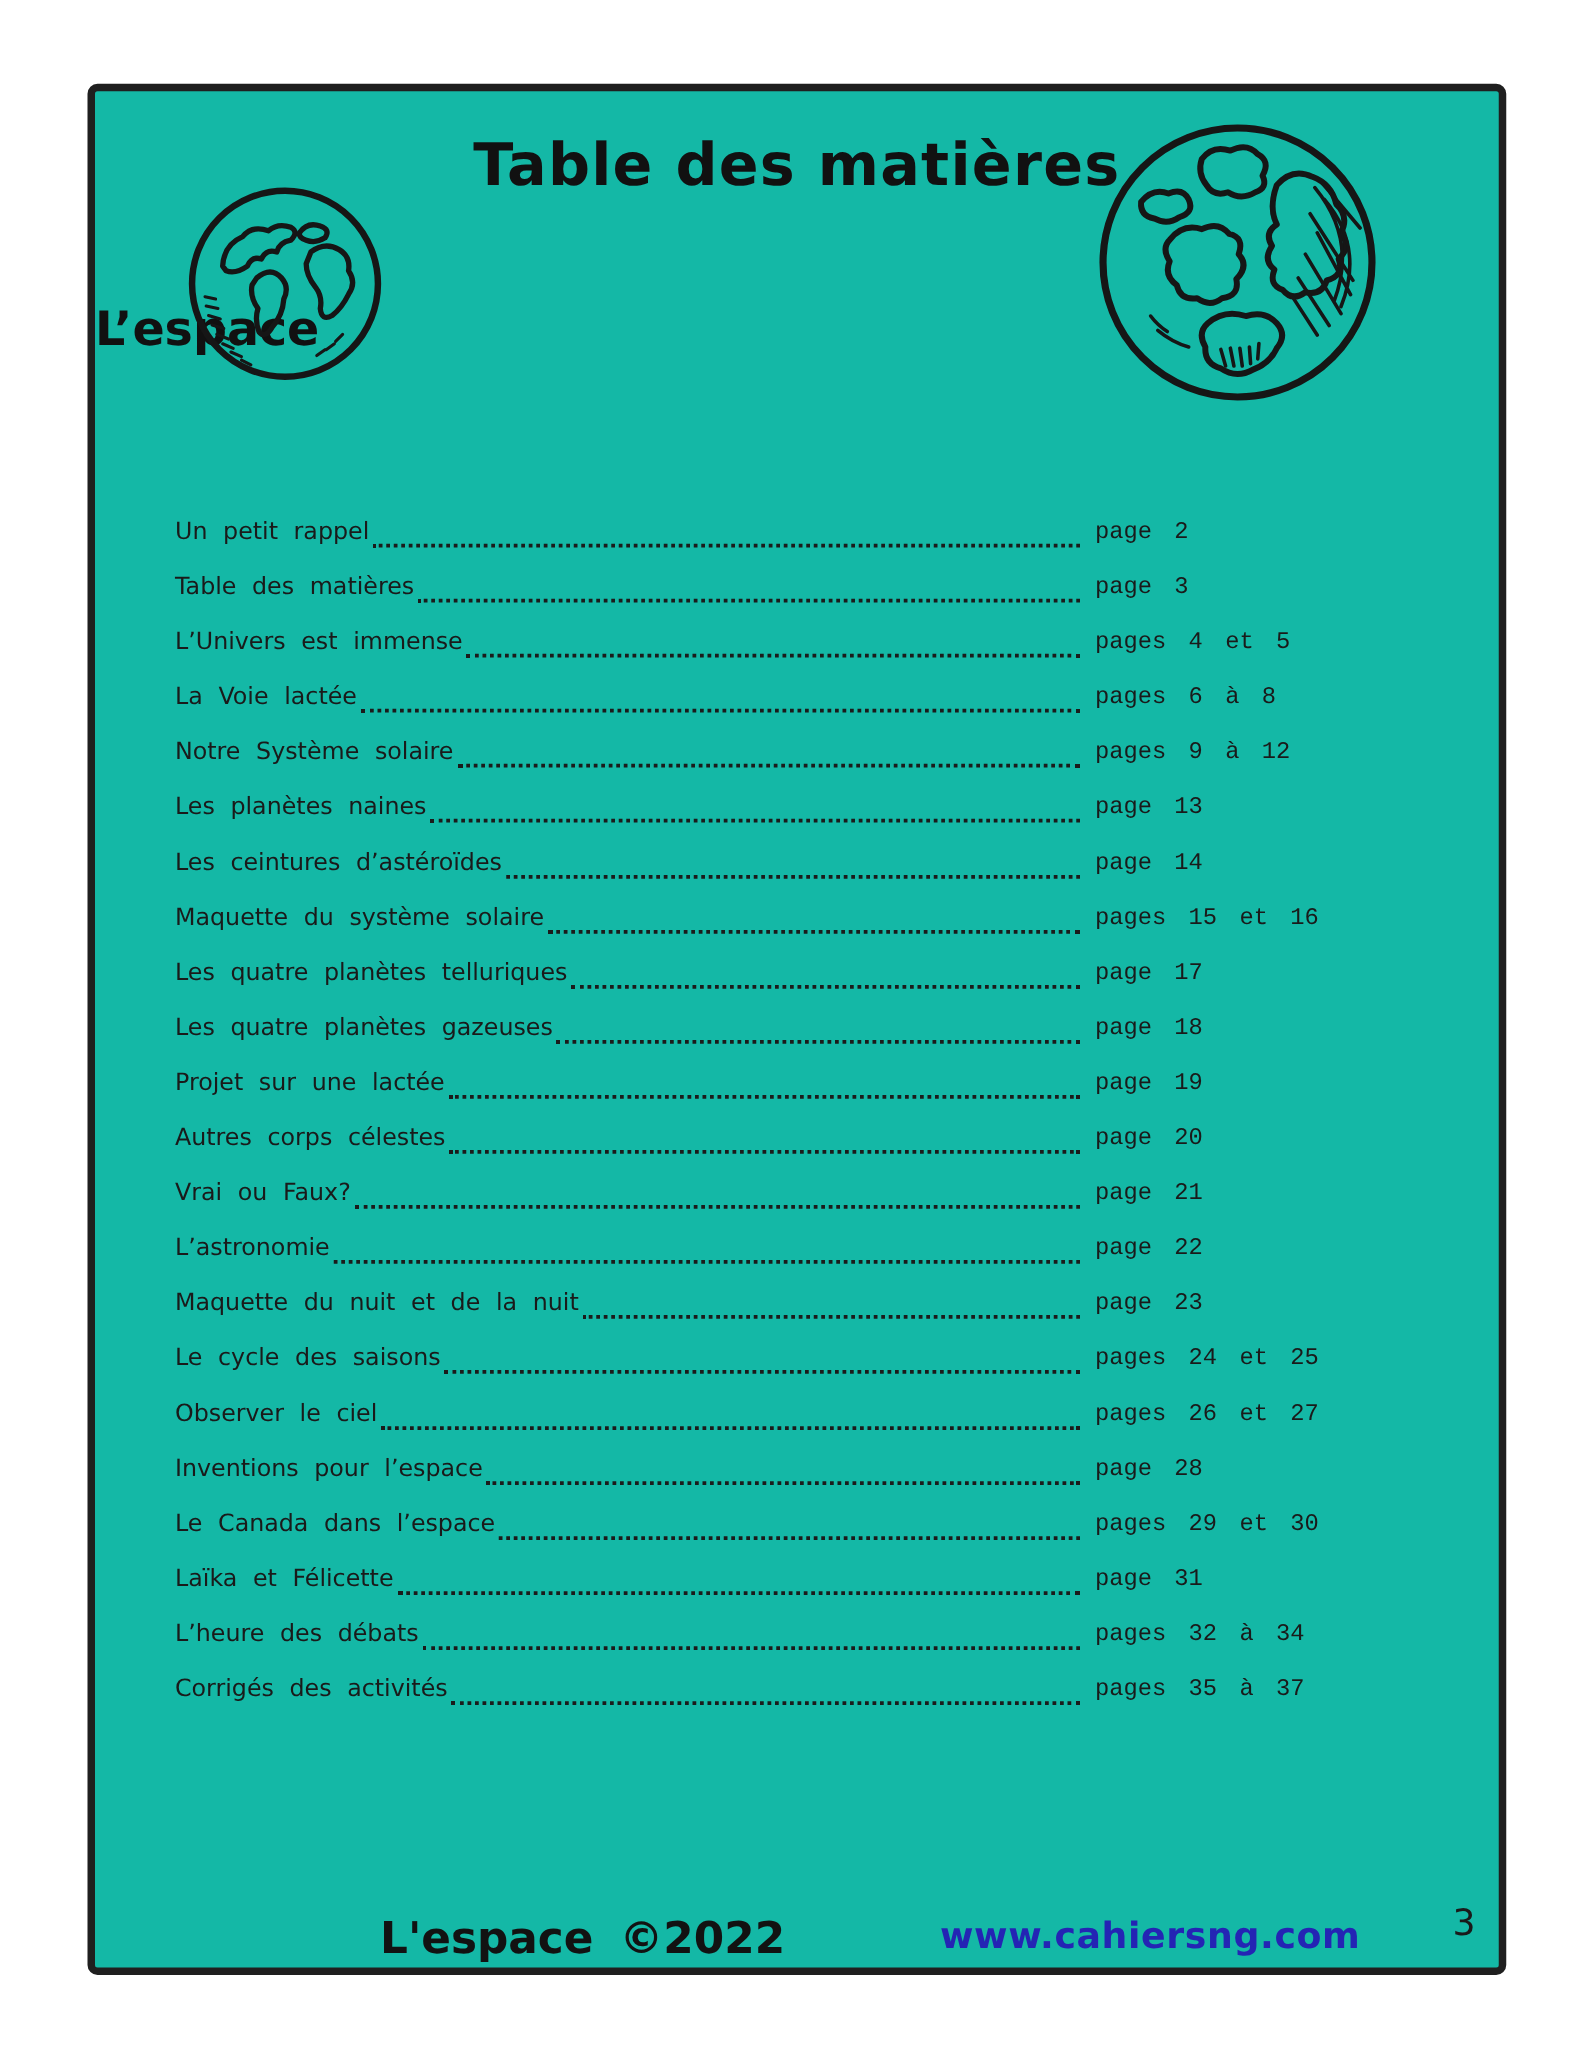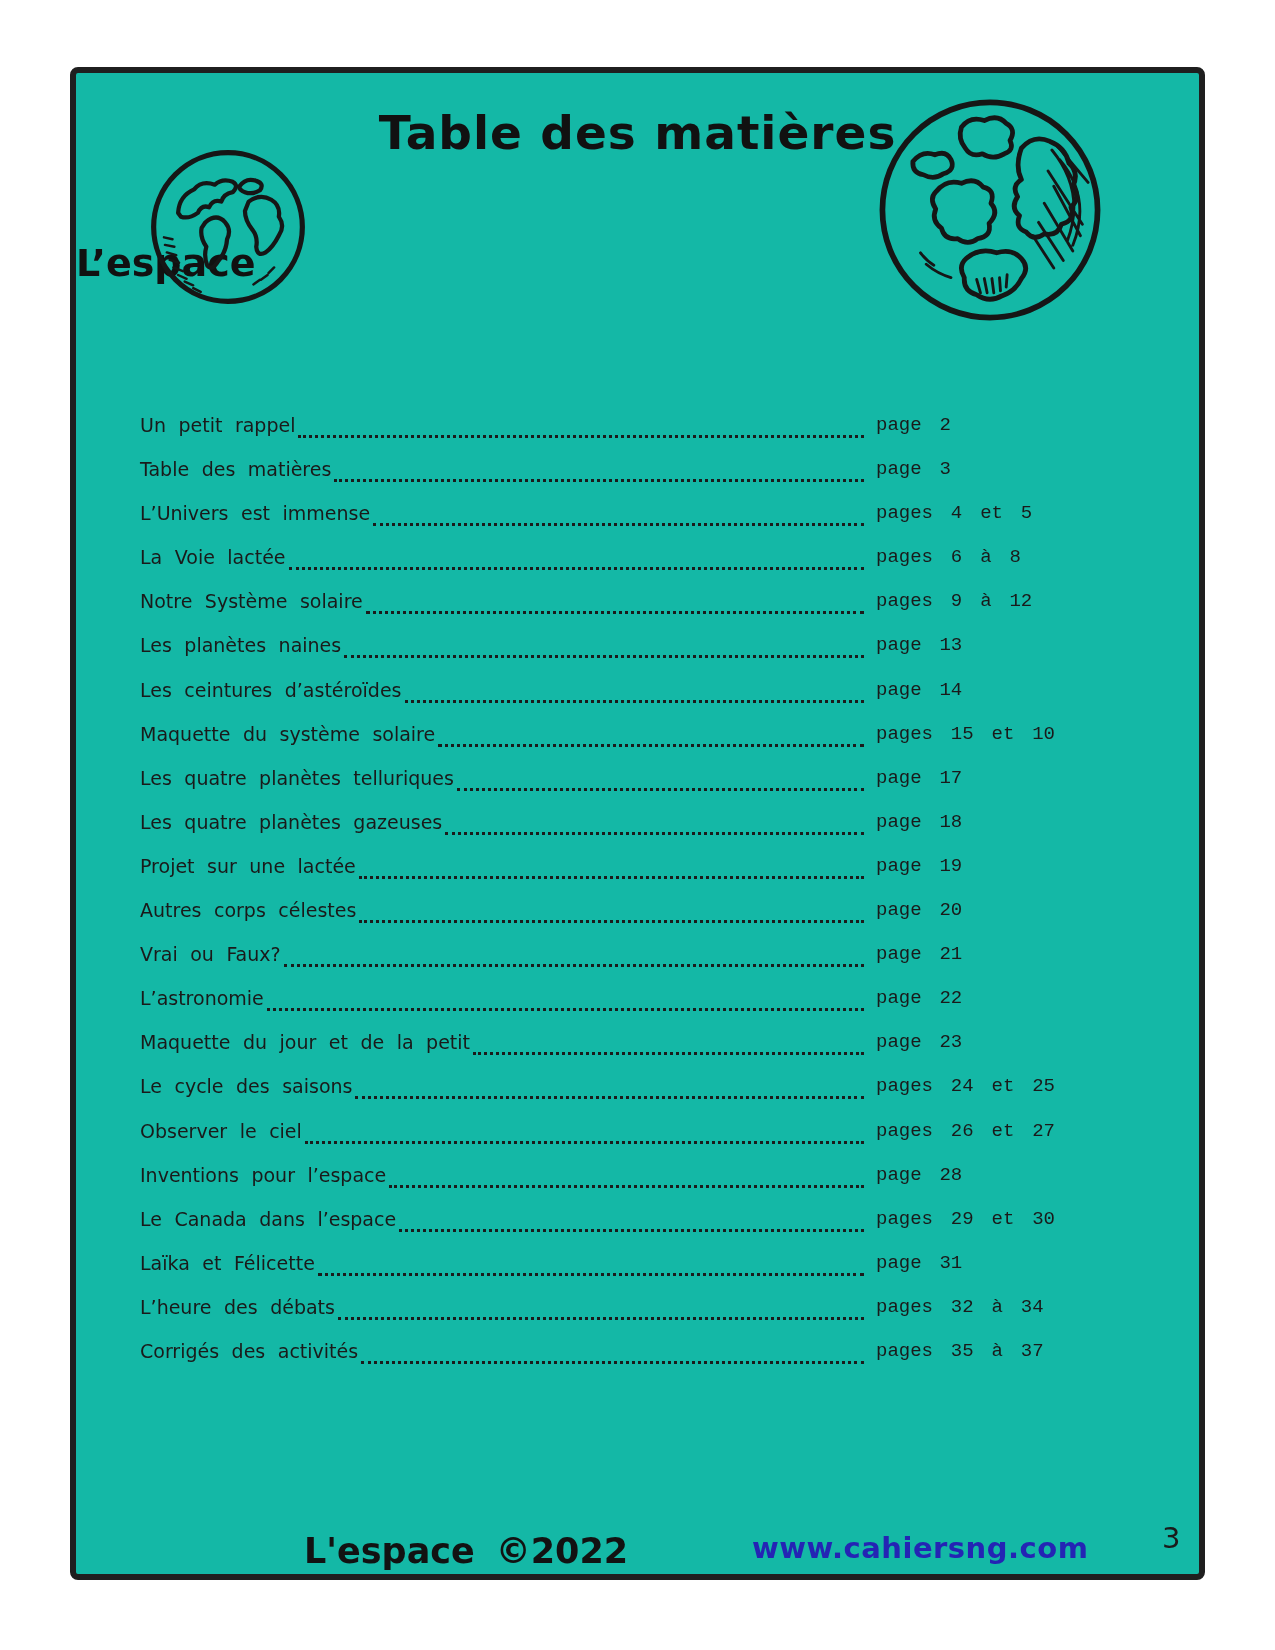--- a/index.html
+++ b/index.html
@@ -190,21 +190,21 @@
     <span class="toc-page">page 13</span>
   </li>
         <li class="toc-row">
     <span class="toc-label">Les ceintures d’astéroïdes</span>
     <span class="toc-leader"></span>
     <span class="toc-page">page 14</span>
   </li>
         <li class="toc-row">
     <span class="toc-label">Maquette du système solaire</span>
     <span class="toc-leader"></span>
-    <span class="toc-page">pages 15 et 10</span>
+    <span class="toc-page">pages 15 et 16</span>
   </li>
         <li class="toc-row">
     <span class="toc-label">Les quatre planètes telluriques</span>
     <span class="toc-leader"></span>
     <span class="toc-page">page 17</span>
   </li>
         <li class="toc-row">
     <span class="toc-label">Les quatre planètes gazeuses</span>
     <span class="toc-leader"></span>
     <span class="toc-page">page 18</span>
@@ -223,21 +223,21 @@
     <span class="toc-label">Vrai ou Faux?</span>
     <span class="toc-leader"></span>
     <span class="toc-page">page 21</span>
   </li>
         <li class="toc-row">
     <span class="toc-label">L’astronomie</span>
     <span class="toc-leader"></span>
     <span class="toc-page">page 22</span>
   </li>
         <li class="toc-row">
-    <span class="toc-label">Maquette du jour et de la petit</span>
+    <span class="toc-label">Maquette du nuit et de la nuit</span>
     <span class="toc-leader"></span>
     <span class="toc-page">page 23</span>
   </li>
         <li class="toc-row">
     <span class="toc-label">Le cycle des saisons</span>
     <span class="toc-leader"></span>
     <span class="toc-page">pages 24 et 25</span>
   </li>
         <li class="toc-row">
     <span class="toc-label">Observer le ciel</span>

